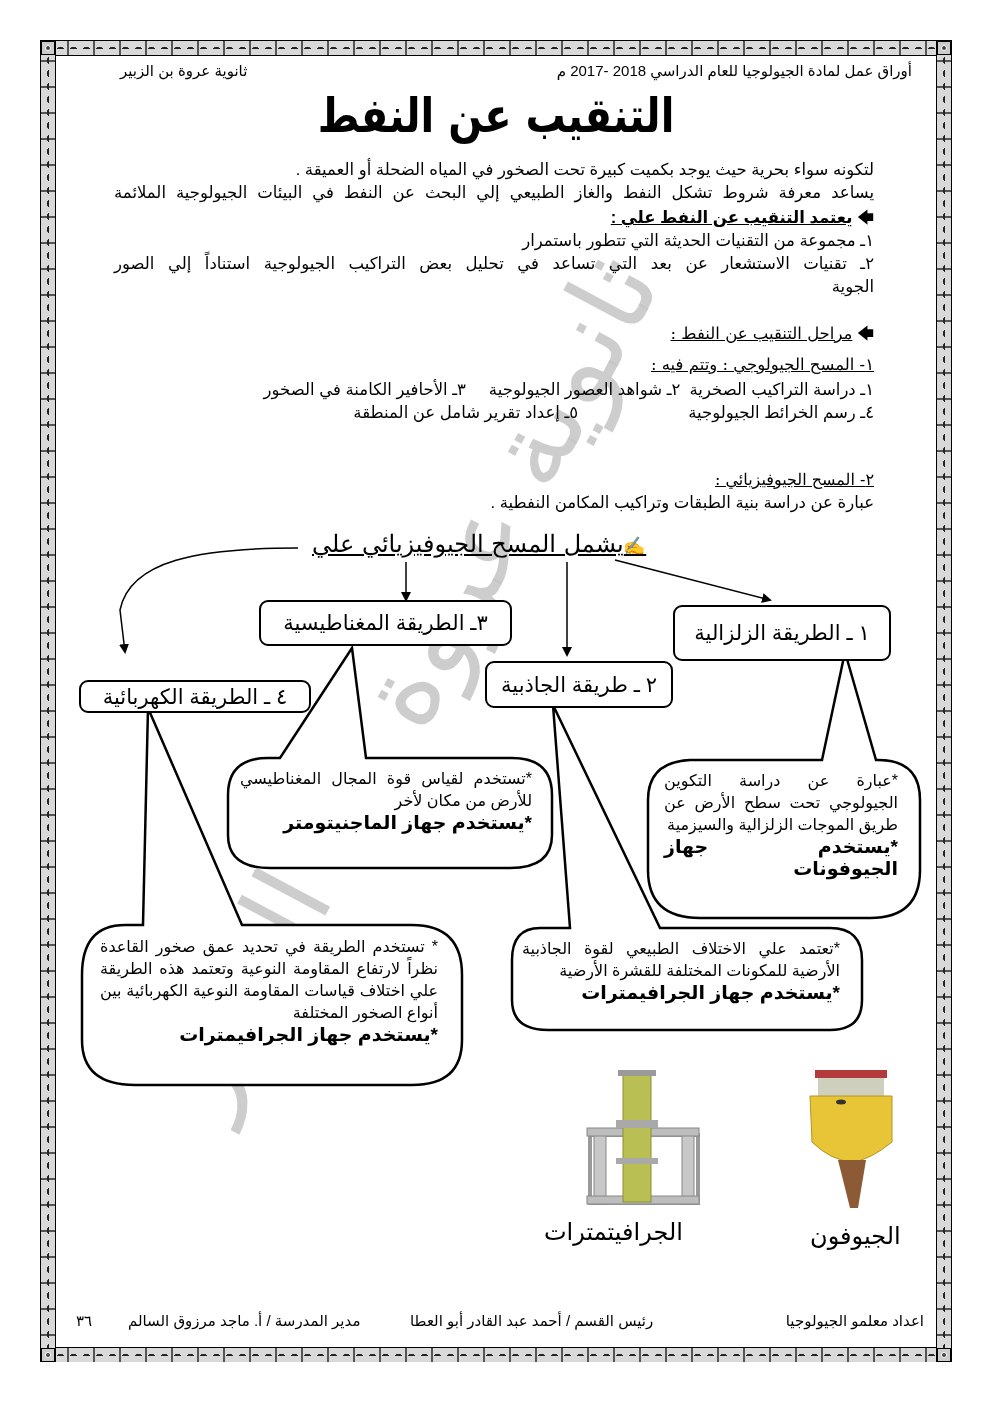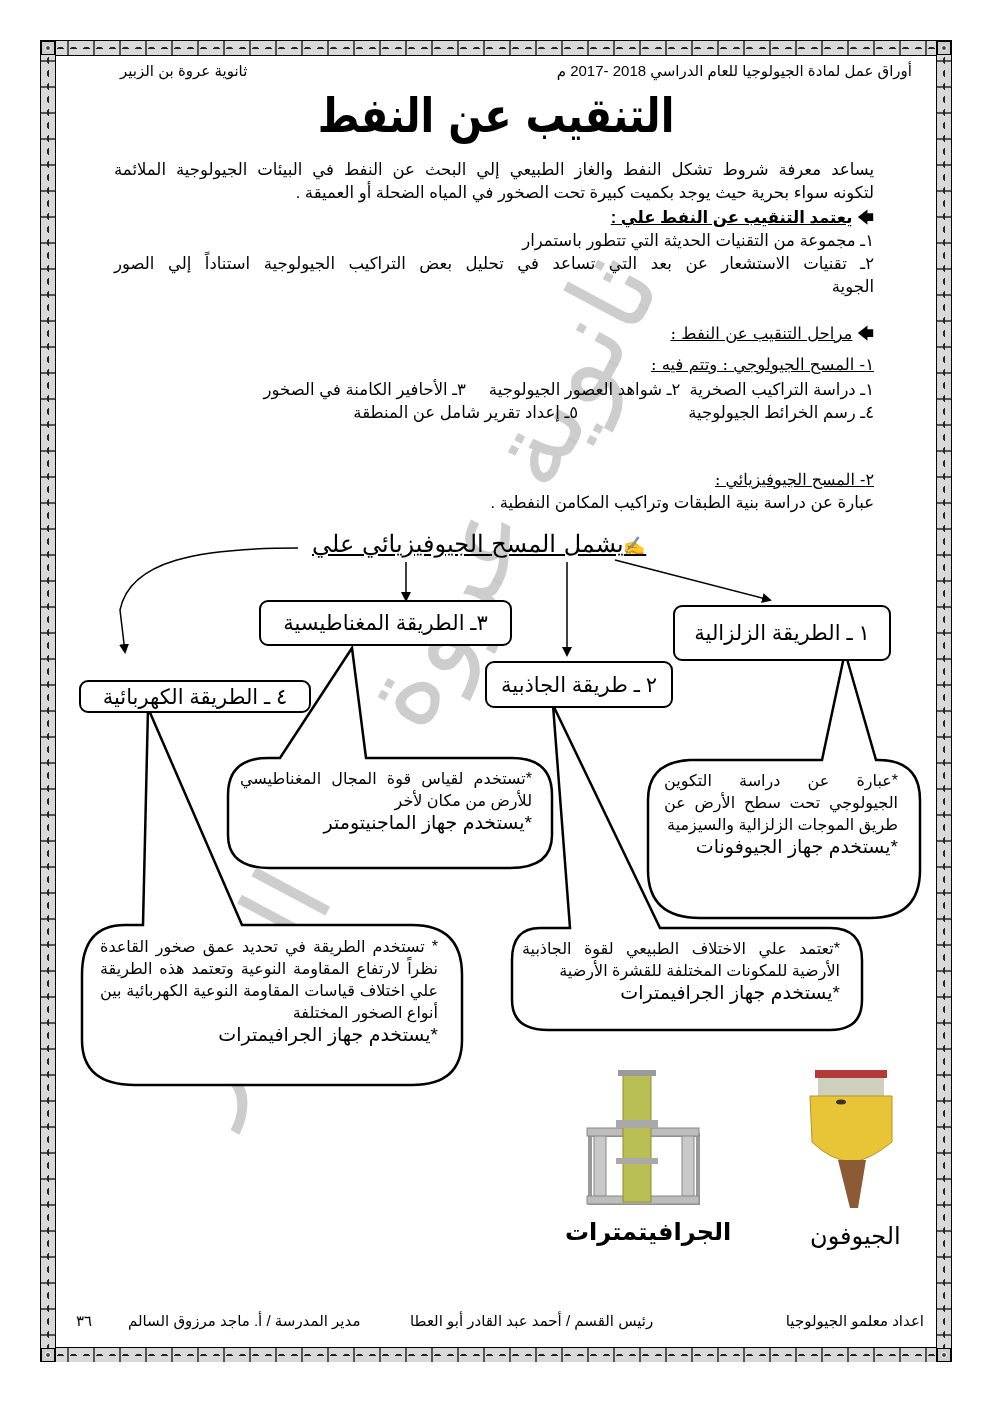--- a/index.html
+++ b/index.html
@@ -32,21 +32,21 @@
   .title { top: 92px; left: 0; width: 992px; text-align: center; font-size: 40px; font-weight: 900;
     font-family: "DejaVu Sans", sans-serif; letter-spacing: -1px; transform: scaleY(1.2); }
 
   .body-text { font-size: 16.5px; line-height: 23px; }
   .heading-u { text-decoration: underline; font-weight: bold; }
   .heading-script { text-decoration: underline; font-family: "DejaVu Serif", serif; }
 
   .box-label { position: absolute; border: 2.5px solid #000; border-radius: 9px; background: #fff;
     font-size: 21px; display: flex; align-items: center; justify-content: center; direction: rtl; box-sizing: border-box; }
   .callout-text { position: absolute; direction: rtl; text-align: justify; font-size: 16px; line-height: 22px; }
-  .callout-text .big { font-size: 19px; }
+  .callout-text .big { font-size: 19px; font-weight: bold; }
 
   .caption { position: absolute; font-size: 24px; font-family: "DejaVu Sans", sans-serif; direction: rtl; }
   .footer { position: absolute; top: 1312px; font-size: 15px; direction: rtl; }
   svg { position: absolute; left: 0; top: 0; overflow: visible; }
 </style>
 </head>
 <body>
 
 <div class="frame-outer"></div>
 <div class="band h band-top"></div>
@@ -61,22 +61,22 @@
 <svg width="992" height="1403" style="pointer-events:none">
   <text x="0" y="0" font-size="110" font-family="DejaVu Sans, sans-serif" fill="#c4c4c4" fill-opacity="0.85" direction="rtl" text-anchor="middle" transform="translate(440,700) rotate(-62)">ثانوية عروة بن الزبير</text>
 </svg>
 
 <div class="abs header-text rtl" style="right:80px;">أوراق عمل لمادة الجيولوجيا للعام الدراسي  2018 -2017 م</div>
 <div class="abs header-text rtl" style="left:120px;">ثانوية عروة بن الزبير</div>
 
 <div class="abs title">التنقيب عن النفط</div>
 
 <div class="abs rtl body-text" style="right:118px; top:158px; width:760px;">
+  <div>لتكونه سواء بحرية حيث يوجد بكميت كبيرة تحت الصخور في المياه الضحلة أو العميقة .</div>
   <div style="text-align:justify; text-align-last:justify;">يساعد معرفة شروط تشكل النفط والغاز الطبيعي إلي البحث عن النفط في البيئات الجيولوجية الملائمة</div>
-  <div>لتكونه سواء بحرية حيث يوجد بكميت كبيرة تحت الصخور في المياه الضحلة أو العميقة .</div>
 </div>
 
 <div class="abs rtl body-text" style="right:118px; top:206px; width:760px;">
   <div>
     <span>🡄</span>
     <span class="heading-u">يعتمد التنقيب عن النفط علي :</span>
   </div>
   <div>١ـ مجموعة من التقنيات الحديثة التي تتطور باستمرار</div>
   <div style="text-align:justify; text-align-last:justify;">٢ـ تقنيات الاستشعار عن بعد التي تساعد في تحليل بعض التراكيب الجيولوجية استناداً إلي الصور</div>
   <div>الجوية</div>
@@ -159,19 +159,19 @@
 </div>
 <div class="callout-text" style="left:522px; top:938px; width:318px;">
   <div>*تعتمد علي الاختلاف الطبيعي لقوة الجاذبية الأرضية للمكونات المختلفة للقشرة الأرضية</div>
   <div class="big">*يستخدم جهاز الجرافيمترات</div>
 </div>
 <div class="callout-text" style="left:100px; top:936px; width:338px;">
   <div>* تستخدم الطريقة في تحديد عمق صخور القاعدة نظراً لارتفاع المقاومة النوعية وتعتمد هذه الطريقة علي اختلاف قياسات المقاومة النوعية الكهربائية بين أنواع الصخور المختلفة</div>
   <div class="big">*يستخدم جهاز الجرافيمترات</div>
 </div>
 
-<div class="caption" style="left:565px; top:1218px;font-weight:bold;">الجرافيتمترات</div>
+<div class="caption" style="left:544px; top:1218px;">الجرافيتمترات</div>
 <div class="caption" style="left:810px; top:1222px;">الجيوفون</div>
 
 <div class="footer" style="right:68px;">اعداد معلمو الجيولوجيا</div>
 <div class="footer" style="left:410px;">رئيس القسم / أحمد عبد القادر أبو العطا</div>
 <div class="footer" style="left:128px;">مدير المدرسة / أ. ماجد مرزوق السالم</div>
 <div class="footer" style="left:76px;">٣٦</div>
 
 </body></html>

